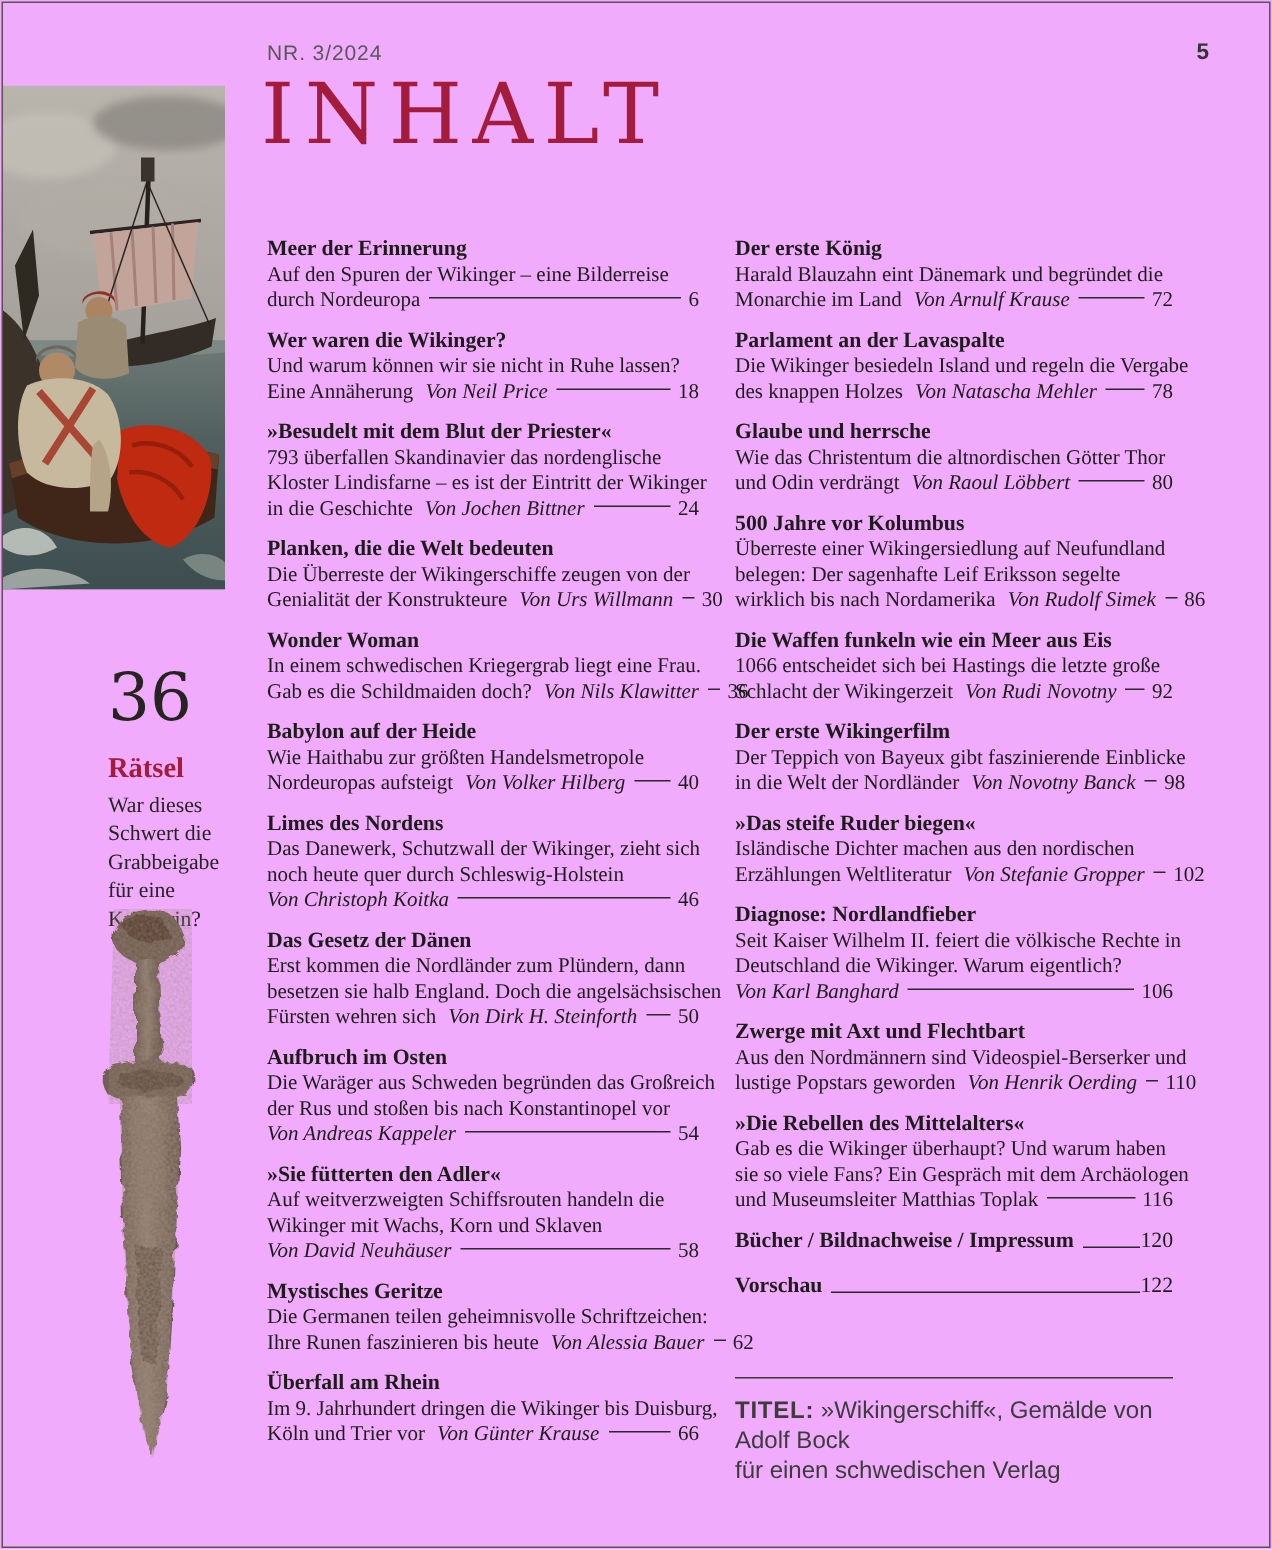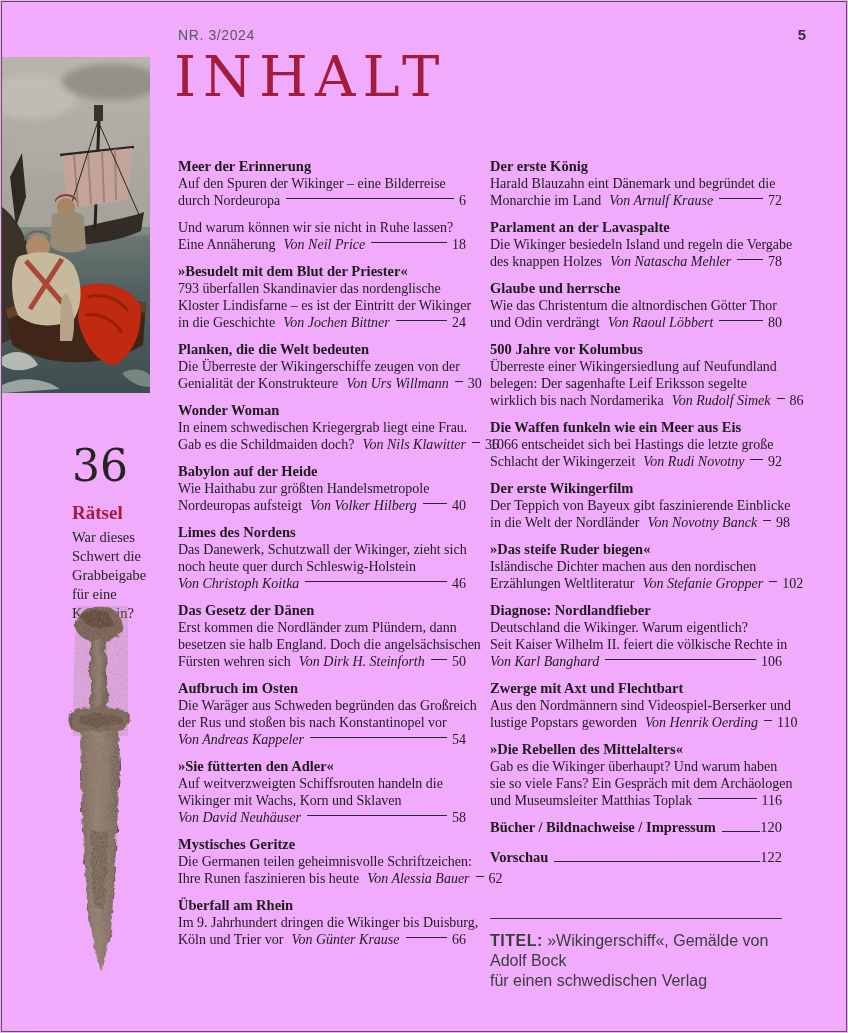--- a/index.html
+++ b/index.html
@@ -168,20 +168,21 @@
       <div class="toc-entry">
         <div class="t">Meer der Erinnerung</div>
         <div class="l">Auf den Spuren der Wikinger – eine Bilderreise</div>
         <div class="lastline">
           <span class="txt">durch Nordeuropa</span>
           <span class="leader"></span>
           <span class="pg">6</span>
         </div>
       </div>
       <div class="toc-entry">
+        <div class="t">Wer waren die Wikinger?</div>
         <div class="l">Und warum können wir sie nicht in Ruhe lassen?</div>
         <div class="lastline">
           <span class="txt">Eine Annäherung</span>
           <span class="au pad">Von Neil Price</span>
           <span class="leader"></span>
           <span class="pg">18</span>
         </div>
       </div>
       <div class="toc-entry">
         <div class="t">»Besudelt mit dem Blut der Priester«</div>
@@ -353,22 +354,22 @@
         <div class="l">Isländische Dichter machen aus den nordischen</div>
         <div class="lastline">
           <span class="txt">Erzählungen Weltliteratur</span>
           <span class="au pad">Von Stefanie Gropper</span>
           <span class="leader"></span>
           <span class="pg">102</span>
         </div>
       </div>
       <div class="toc-entry">
         <div class="t">Diagnose: Nordlandfieber</div>
+        <div class="l">Seit Kaiser Wilhelm II. feiert die völkische Rechte in</div>
         <div class="l">Deutschland die Wikinger. Warum eigentlich?</div>
-        <div class="l">Seit Kaiser Wilhelm II. feiert die völkische Rechte in</div>
         <div class="lastline">
           <span class="au">Von Karl Banghard</span>
           <span class="leader"></span>
           <span class="pg">106</span>
         </div>
       </div>
       <div class="toc-entry">
         <div class="t">Zwerge mit Axt und Flechtbart</div>
         <div class="l">Aus den Nordmännern sind Videospiel-Berserker und</div>
         <div class="lastline">

